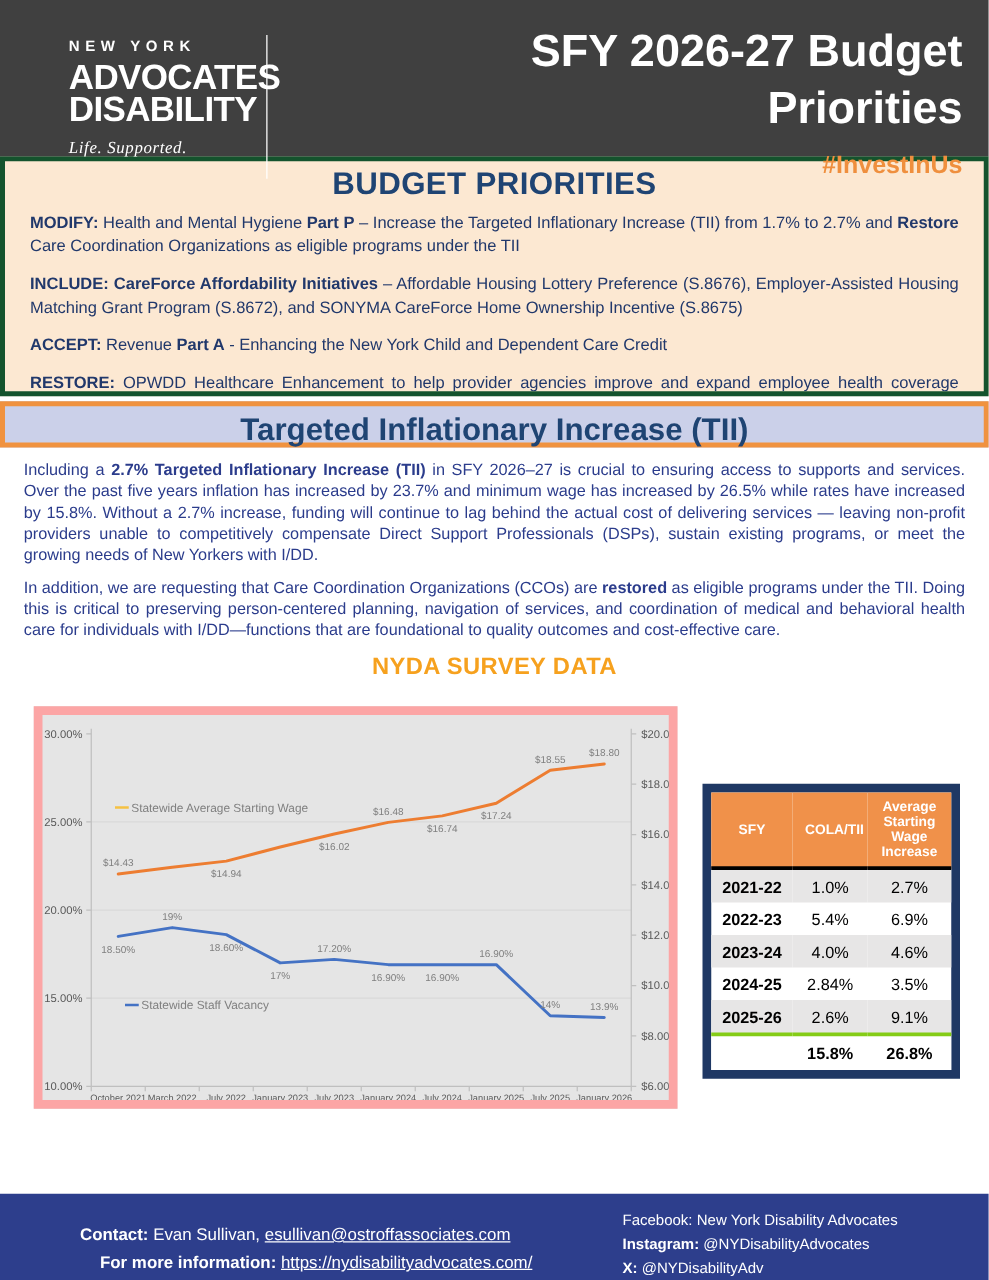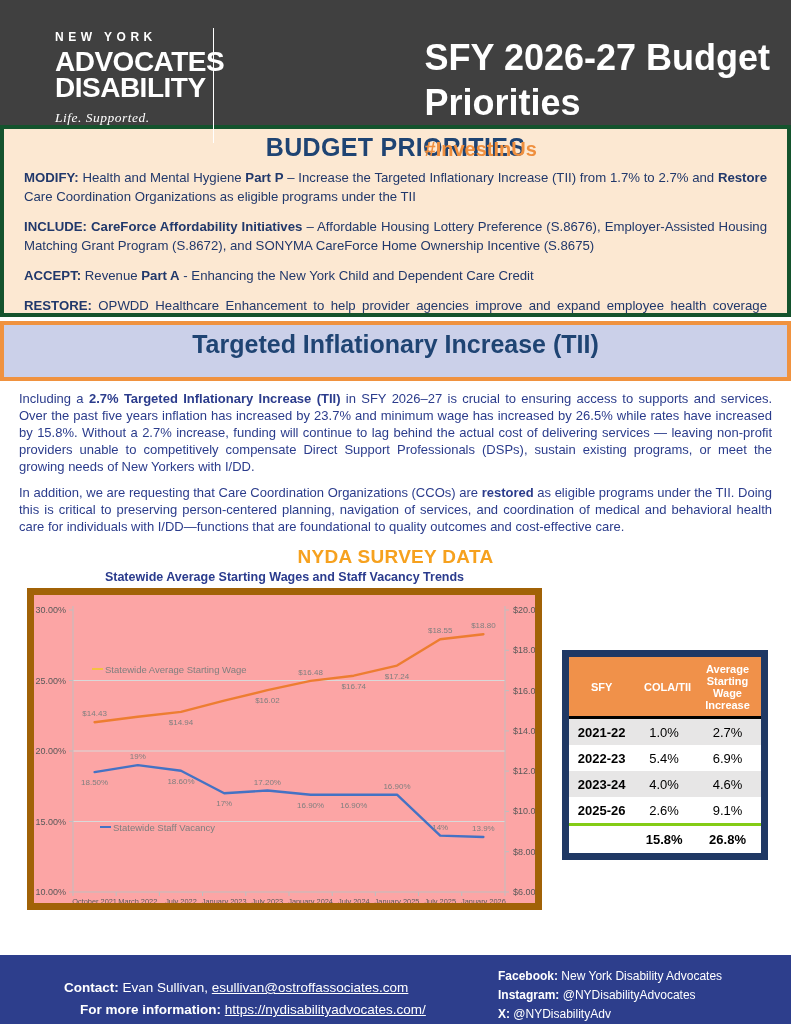--- a/index.html
+++ b/index.html
@@ -6,45 +6,45 @@
   .page{width:791px;height:1024px;position:relative;overflow:hidden;background:#fff;
         font-family:"Liberation Sans",sans-serif;}
 
   
   .hdr{height:125px;background:#404040;position:relative;color:#fff;}
   .logo{position:absolute;left:55px;top:30px;}
   .logo-ny{font-size:12px;font-weight:bold;letter-spacing:4.5px;margin-bottom:5px;}
   .logo-main{font-size:28px;font-weight:bold;line-height:26px;letter-spacing:-0.5px;}
   .logo-tag{font-family:"Liberation Serif",serif;font-style:italic;font-size:13.5px;margin-top:9px;letter-spacing:0.5px;}
   .hdr-divider{position:absolute;left:213px;top:28px;width:1px;height:115px;background:#ffffff;}
-  .title-block{position:absolute;right:21px;top:35px;text-align:left;}
+  .title-block{position:absolute;right:21px;top:18px;text-align:right;}
   .page-title{font-size:36px;line-height:45px;font-weight:bold;margin:0;}
   .hashtag{font-size:20px;font-weight:bold;color:#ef8f3e;margin-top:13px;}
 
   
   .budget-box{height:192px;background:#fce8d2;border:4px solid #14532d;box-sizing:border-box;
               padding:1px 20px 0;overflow:hidden;}
   .budget-title{text-align:center;font-size:25px;color:#1f4473;margin:3px 0 6px;font-weight:bold;letter-spacing:0.3px;}
   .budget-box p{font-size:13.2px;line-height:19px;margin:0 0 11px;text-align:justify;color:#21386b;}
 
   
-  .tii-banner{margin-top:4px;height:60px;background:#cbd0e9;border:4px solid #f0923f;box-sizing:border-box;text-align:center;}
+  .tii-banner{margin-top:4px;height:37px;background:#cbd0e9;border:4px solid #f0923f;box-sizing:border-box;text-align:center;}
   .tii-banner h2{font-size:25px;line-height:39px;color:#1f4473;margin:0;font-weight:bold;}
 
   
   .content{padding:0 19px;color:#2b3c8c;}
   .content p.body{font-size:13px;line-height:17px;text-align:justify;margin:9px 0 0;}
   .nyda{text-align:center;color:#f6a11e;font-size:19px;margin:11px 0 0;font-weight:bold;letter-spacing:0.3px;}
 
   
   .chart-section{position:relative;height:352px;margin-top:2px;}
   .chart-title{position:absolute;left:8px;top:0;width:515px;text-align:center;
                font-weight:bold;font-size:12.5px;color:#2a3b8d;}
-  .chart-box{position:absolute;left:8px;top:18px;width:515px;height:322px;background:#fca5a5;
-             border:7px solid #a16207;box-sizing:border-box;}
+  .chart-box{position:absolute;left:8px;top:18px;width:515px;height:322px;background:#e5e5e5;
+             border:7px solid #fca5a5;box-sizing:border-box;}
   .chart-box svg{display:block;}
   svg .tick{font-size:9px;fill:#595959;font-family:"Liberation Sans",sans-serif;}
   svg .xlab{font-size:7.4px;fill:#595959;font-family:"Liberation Sans",sans-serif;}
   svg .dlab{font-size:8px;fill:#7f7f7f;font-family:"Liberation Sans",sans-serif;}
   svg .leg{font-size:9.5px;fill:#7f7f7f;font-family:"Liberation Sans",sans-serif;}
 
   .data-table{position:absolute;left:543px;top:80px;width:206px;border:7px solid #1f3864;
               box-sizing:border-box;background:#fff;}
   .data-table table{width:100%;border-collapse:collapse;table-layout:fixed;}
   .data-table th{background:#f0914a;color:#fff;font-size:11px;font-weight:bold;height:55px;
@@ -97,21 +97,20 @@
   <div class="tii-banner">
     <h2>Targeted Inflationary Increase (TII)</h2>
   </div>
 
   <div class="content">
     <p class="body"><span>Including a </span><span style="font-weight: bold;">2.7% Targeted Inflationary Increase (TII)</span><span> in SFY 2026–27 is crucial to ensuring access to supports and services. Over the past five years inflation has increased by 23.7% and minimum wage has increased by 26.5% while rates have increased by 15.8%. Without a 2.7% increase, funding will continue to lag behind the actual cost of delivering services — leaving non-profit providers unable to competitively compensate Direct Support Professionals (DSPs), sustain existing programs, or meet the growing needs of New Yorkers with I/DD.</span></p>
     <p class="body"><span>In addition, we are requesting that Care Coordination Organizations (CCOs) are </span><span style="font-weight: bold;">restored</span><span> as eligible programs under the TII. Doing this is critical to preserving person-centered planning, navigation of services, and coordination of medical and behavioral health care for individuals with I/DD—functions that are foundational to quality outcomes and cost-effective care.</span></p>
     <h3 class="nyda">NYDA SURVEY DATA</h3>
 
     <div class="chart-section">
-      <div class="chart-title">Statewide Average Starting Wages and Staff Vacancy Trends</div>
       <div class="chart-box">
         <svg width="501" height="308" viewBox="0 0 501 308">
             <line x1="39" y1="85.5" x2="471" y2="85.5" stroke="#d9d9d9" stroke-width="1"></line>
             <line x1="39" y1="156" x2="471" y2="156" stroke="#d9d9d9" stroke-width="1"></line>
             <line x1="39" y1="226.5" x2="471" y2="226.5" stroke="#d9d9d9" stroke-width="1"></line>
             <line x1="39" y1="11" x2="39" y2="297" stroke="#bfbfbf"></line>
             <line x1="471" y1="11" x2="471" y2="297" stroke="#bfbfbf"></line>
             <line x1="39" y1="297" x2="471" y2="297" stroke="#bfbfbf"></line>
             <line x1="35" y1="15" x2="39" y2="15" stroke="#bfbfbf"></line>
             <text x="32" y="18" text-anchor="end" class="tick">30.00%</text>
@@ -205,20 +204,25 @@
                 <td class="sfy">2022-23</td>
                 <td>5.4%</td>
                 <td>6.9%</td>
               </tr>
               <tr>
                 <td class="sfy">2023-24</td>
                 <td>4.0%</td>
                 <td>4.6%</td>
               </tr>
               <tr>
+                <td class="sfy">2024-25</td>
+                <td>2.84%</td>
+                <td>3.5%</td>
+              </tr>
+              <tr>
                 <td class="sfy">2025-26</td>
                 <td>2.6%</td>
                 <td>9.1%</td>
               </tr>
             </tbody>
           <tfoot>
               <tr>
                 <td></td>
                 <td>15.8%</td>
                 <td>26.8%</td>
@@ -228,19 +232,19 @@
       </div>
     </div>
   </div>
 
   <div class="ftr">
     <div class="ftr-left">
       <div class="line"><span style="font-weight: bold;">Contact:</span><span> Evan Sullivan, </span><span style="text-decoration: underline;">esullivan@ostroffassociates.com</span></div>
       <div class="line"><span style="font-weight: bold; padding-left: 16px;">For more information:</span><span> </span><span style="text-decoration: underline;">https://nydisabilityadvocates.com/</span></div>
     </div>
     <div class="ftr-right">
-      <div class="line"><span style="font-weight: bold; margin-top: 16px;">Facebook:</span><span> New York Disability Advocates</span></div>
+      <div class="line"><span style="font-weight: normal; margin-top: 16px;">Facebook:</span><span> New York Disability Advocates</span></div>
       <div class="line"><span style="font-weight: bold;">Instagram:</span><span> @NYDisabilityAdvocates</span></div>
       <div class="line"><span style="font-weight: bold;">X:</span><span> @NYDisabilityAdv</span></div>
     </div>
   </div>
 
 </div>
 
 </body></html>

